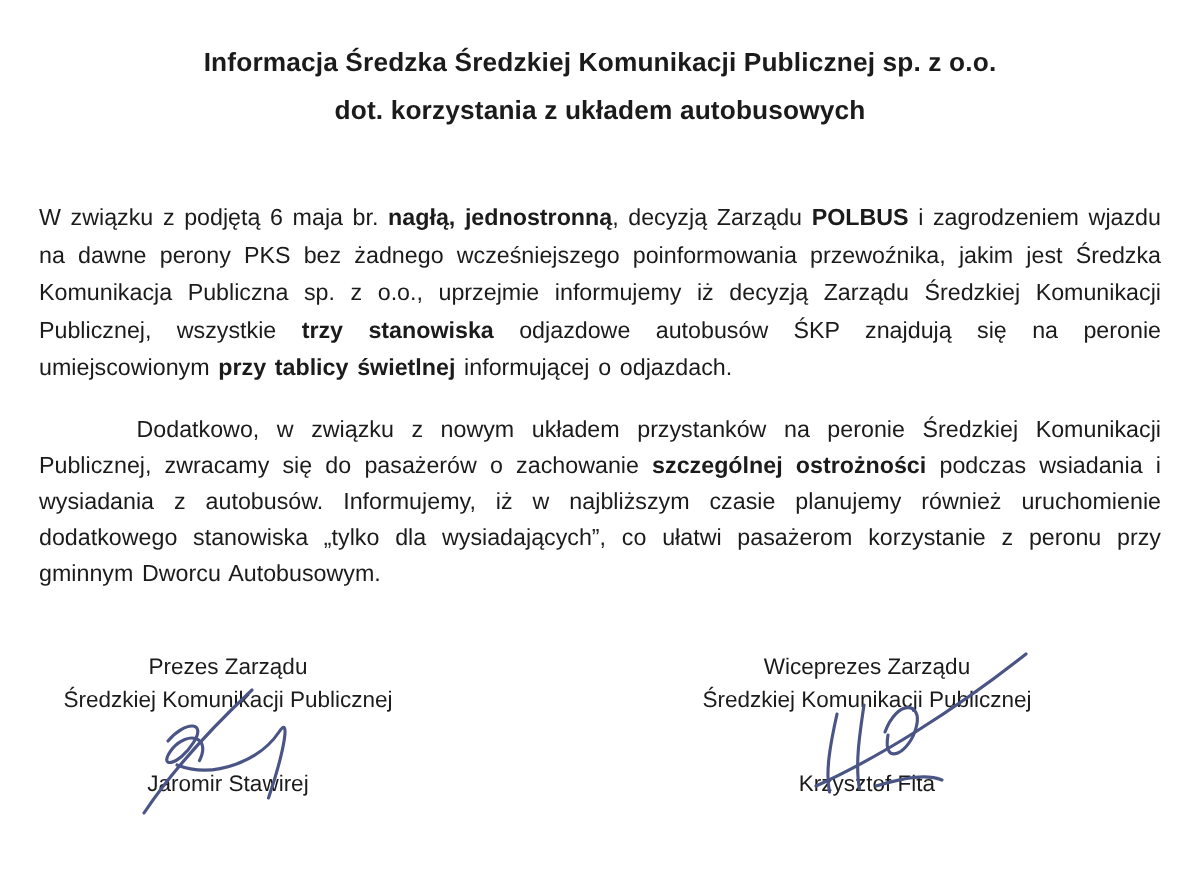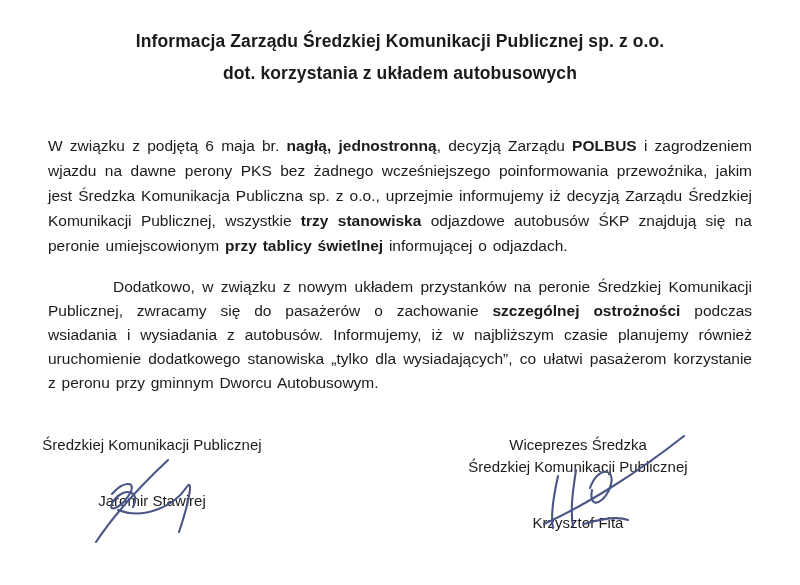--- a/index.html
+++ b/index.html
@@ -18,21 +18,21 @@
   }
   .title-block {
     padding-top: 25px;
     text-align: center;
     font-weight: bold;
     font-size: 17.5px;
     line-height: 32px;
     letter-spacing: 0.1px;
   }
   .body-text {
-    margin: 0 48px;
+    margin: 0 26px;
   }
   .para {
     font-size: 15.5px;
     line-height: 25px;
     text-align: justify;
     word-spacing: 1.5px;
     margin: 0;
   }
   .para-1 { margin-top: 44px; }
   .para-2 { margin-top: 17px; line-height: 24px; text-indent: 65px; }
@@ -68,44 +68,45 @@
   }
   .sig-ink.left  { left: 88px;  top: 22px; }
   .sig-ink.right { left: 520px; top: -8px; }
 </style>
 </head>
 <body>
 
 <div class="page">
 
   <div class="title-block">
-    <div>Informacja Zarządu Średzkiej Komunikacji Publicznej sp. z o.o.</div>
+    <div>Informacja Średzka Średzkiej Komunikacji Publicznej sp. z o.o.</div>
     <div>dot. korzystania z układem autobusowych</div>
   </div>
 
   <div class="body-text">
     <p class="para para-1"><span>W związku z podjętą 6 maja br. </span><b>nagłą, jednostronną</b><span>, decyzją Zarządu </span><b>POLBUS</b><span> i zagrodzeniem wjazdu na dawne perony PKS bez żadnego wcześniejszego poinformowania przewoźnika, jakim jest Średzka Komunikacja Publiczna sp. z o.o., uprzejmie informujemy iż decyzją Zarządu Średzkiej Komunikacji Publicznej, wszystkie </span><b>trzy stanowiska</b><span> odjazdowe autobusów ŚKP znajdują się na peronie umiejscowionym </span><b>przy tablicy świetlnej</b><span> informującej o odjazdach.</span></p>
     <p class="para para-2"><span>Dodatkowo, w związku z nowym układem przystanków na peronie Średzkiej Komunikacji Publicznej, zwracamy się do pasażerów o zachowanie </span><b>szczególnej ostrożności</b><span> podczas wsiadania i wysiadania z autobusów. Informujemy, iż w najbliższym czasie planujemy również uruchomienie dodatkowego stanowiska „tylko dla wysiadających”, co ułatwi pasażerom korzystanie z peronu przy gminnym Dworcu Autobusowym.</span></p>
   </div>
 
   <div class="signatures">
 
     <div class="sig-block left">
+      <div>Prezes Zarządu</div>
       <div>Średzkiej Komunikacji Publicznej</div>
       <div class="sig-name">Jaromir Stawirej</div>
     </div>
 
     <svg class="sig-ink left" width="150" height="100" viewBox="0 0 150 100" aria-hidden="true">
       <path d="M8,92 C24,68 48,40 80,10"></path>
       <path d="M24,44 C36,30 50,31 41,45 C31,61 16,63 27,49 C37,37 53,41 45,57"></path>
       <path d="M30,60 C56,70 86,56 98,38 C105,27 103,46 91,82"></path>
     </svg>
 
     <div class="sig-block right">
-      <div>Wiceprezes Średzka</div>
+      <div>Wiceprezes Zarządu</div>
       <div>Średzkiej Komunikacji Publicznej</div>
       <div class="sig-name">Krzysztof Fita</div>
     </div>
 
     <svg class="sig-ink right" width="175" height="120" viewBox="0 0 175 120" aria-hidden="true">
       <path d="M38,56 C34,74 30,94 33,108"></path>
       <path d="M56,50 C53,70 50,90 53,106"></path>
       <path d="M70,68 C78,46 95,48 91,64 C87,82 68,92 72,70"></path>
       <path d="M24,104 C64,86 116,54 164,16"></path>
       <path d="M64,104 C84,98 98,96 108,100"></path>

